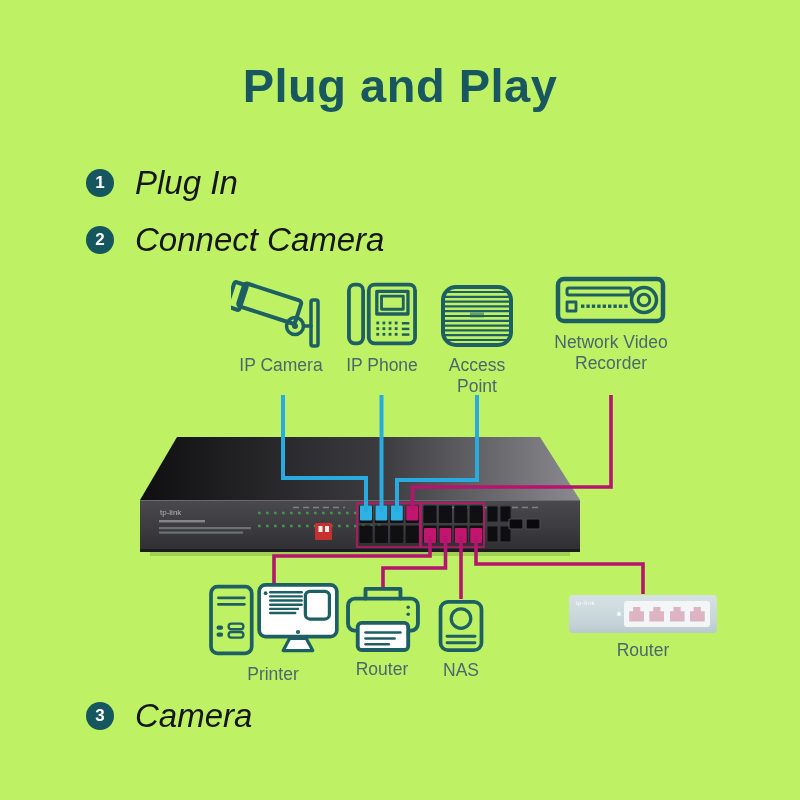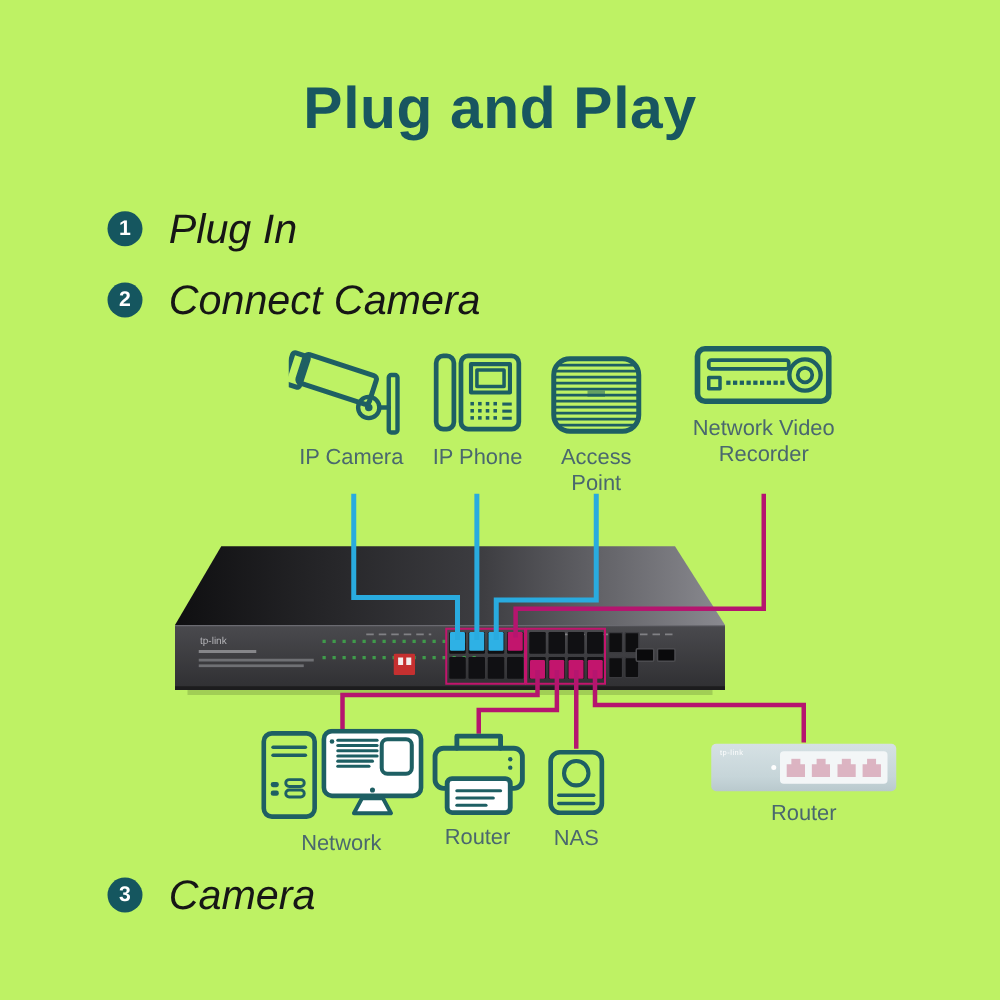--- a/index.html
+++ b/index.html
@@ -272,21 +272,21 @@
         <line x1="68" y1="28" x2="98" y2="28"></line>
           <line x1="68" y1="32.5" x2="95" y2="32.5"></line>
       </g>
       <g class="fillteal">
         <rect x="10" y="46" width="7" height="4.5" rx="2"></rect>
         <rect x="10" y="53.5" width="7" height="4.5" rx="2"></rect>
         <circle cx="63" cy="11" r="2"></circle>
         <circle cx="98" cy="53" r="2.2"></circle>
       </g>
     </svg>
-    <div class="devlabel">Network</div>
+    <div class="devlabel">Printer</div>
   </div>
 
   <div class="dev" style="left:344px;top:586px;width:76px;">
     <svg width="78" height="66" viewBox="0 0 78 68">
       <g class="stroke" stroke-width="4">
         <path d="M22,13 V3 H58 V13"></path>
         <rect x="4" y="13" width="72" height="33" rx="7"></rect>
         <rect x="14" y="38" width="52" height="28" rx="4" fill="#fff"></rect>
       </g>
       <g class="stroke" stroke-width="2.6">

